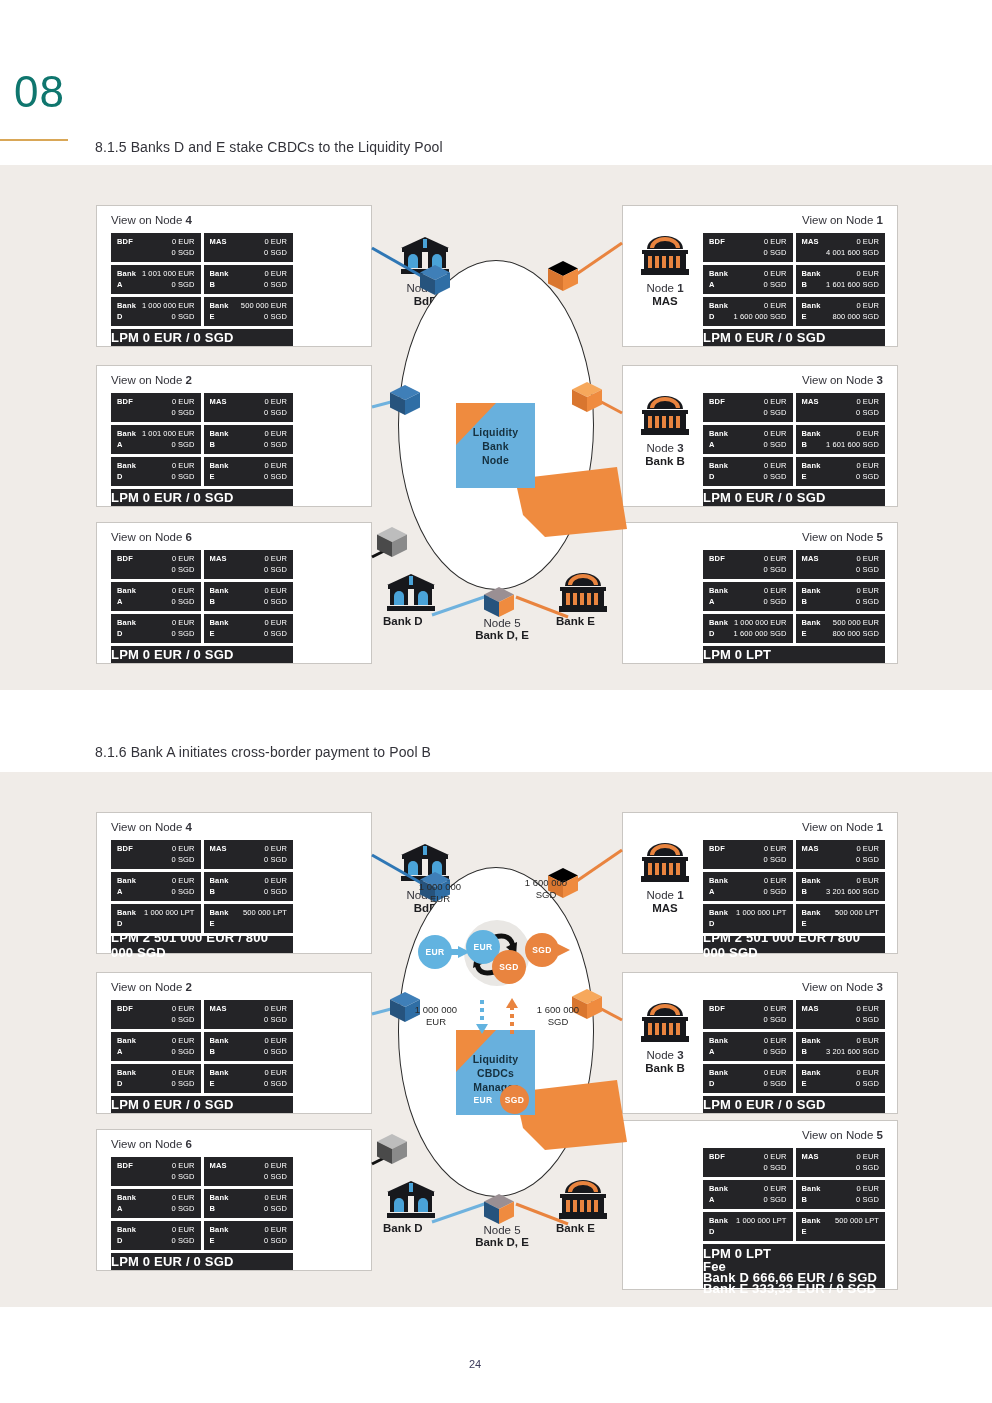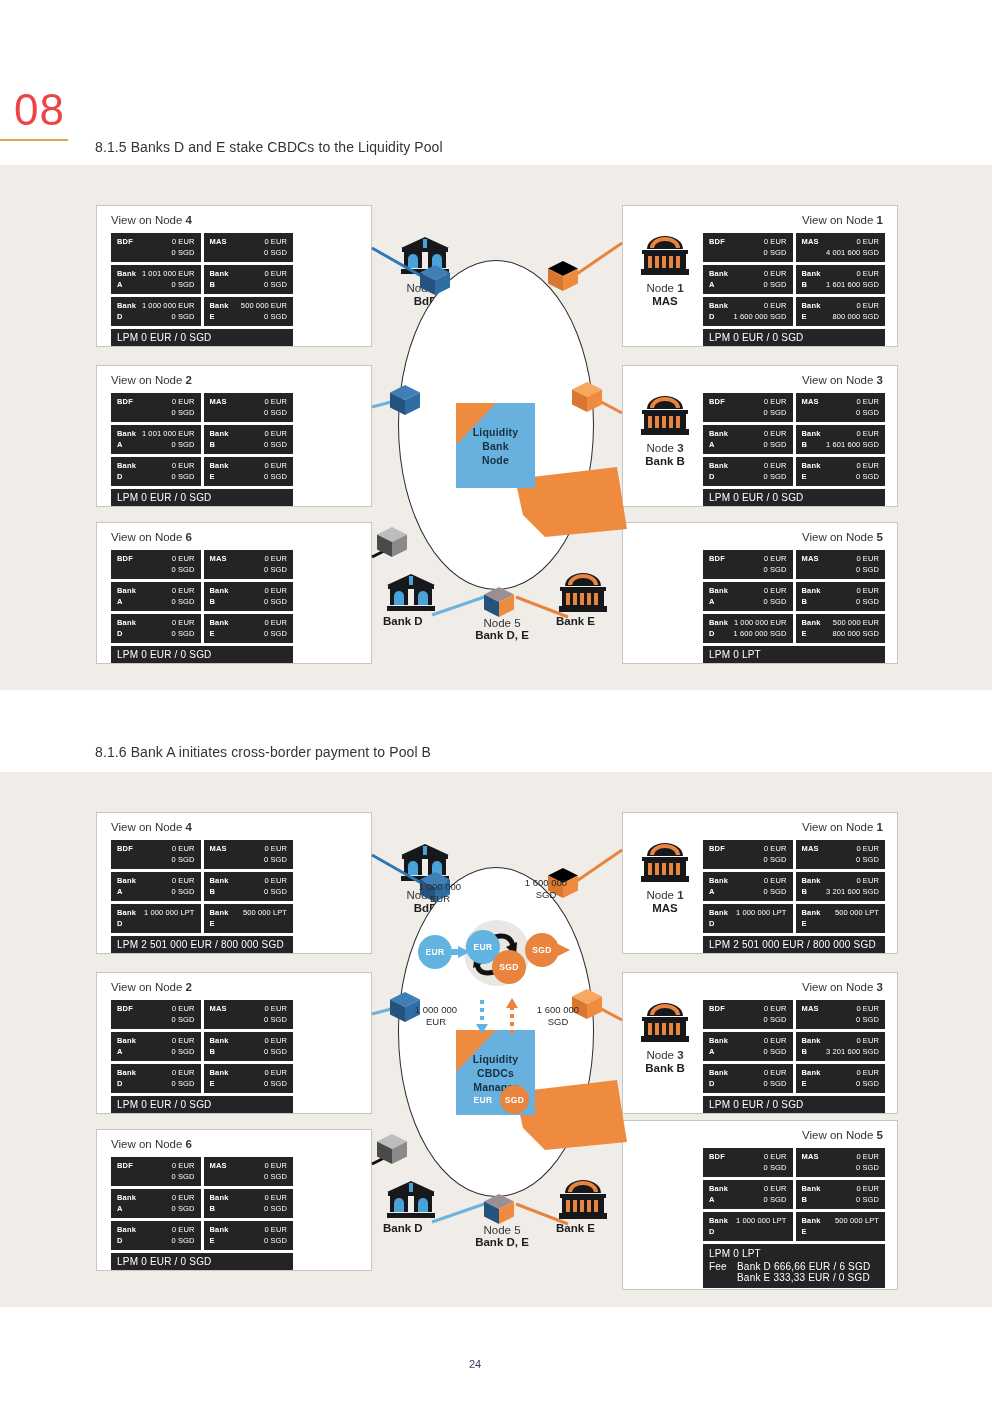--- a/index.html
+++ b/index.html
@@ -6,22 +6,22 @@
   html, body {
     width: 992px; height: 1403px;
     background: #ffffff;
     font-family: "Liberation Sans", sans-serif;
     overflow: hidden;
   }
   .page { position: relative; width: 992px; height: 1403px; background:#fff; }
 
   
   .chapno {
-    position:absolute; left:14px; top:85px;
-    font-size:44px; color:#ef4444; letter-spacing:1px;
+    position:absolute; left:14px; top:67px;
+    font-size:44px; color:#0f766e; letter-spacing:1px;
     font-family:"Liberation Sans", sans-serif; font-weight:300;
   }
   .chaprule {
     position:absolute; left:0px; top:139px; width:68px; height:2px; background:#d9a757;
   }
   .sec-title {
     position:absolute; font-size:14px; color:#33333a; letter-spacing:.1px;
     font-family:"Liberation Sans", sans-serif;
   }
   #sec1-title { left:95px; top:139px; }
@@ -55,22 +55,22 @@
   .cell .lbl {
     position:absolute; left:6px; top:4px; font-size:7.5px; font-weight:bold;
     line-height:10.5px; letter-spacing:.2px; white-space:pre-line;
   }
   .cell .vals {
     position:absolute; right:6px; top:4px; text-align:right;
     font-size:7.5px; line-height:10.5px; letter-spacing:.1px;
   }
   .lpm {
     grid-column: 1 / span 2; background:#242427; color:#fff;
-    height:17px; display:flex; align-items:center; padding-left:6px;
-    font-size:10px; font-weight:normal; letter-spacing:.2px;
+    height:17px; display:flex; align-items:center; padding-left:0;
+    font-size:13px; font-weight:bold; letter-spacing:.2px;
   }
   .lpm.tall { height:44px; display:block; padding-top:4px; line-height:11px; }
   .lpm.tall .feelabel { display:inline-block; width:28px; vertical-align:top;}
   .lpm.tall .feelines { display:inline-block; }
 
   
   .nodeicon { position:absolute; width:56px; text-align:center; }
   .nodeicon .cap { font-size:11.5px; color:#33333a; line-height:14px; margin-top:3px; white-space:nowrap;}
   .nodeicon .cap b { font-weight:bold; }
   .nodeicon .cap2 { font-size:11.5px; font-weight:bold; color:#1d1d20; white-space:nowrap; }

